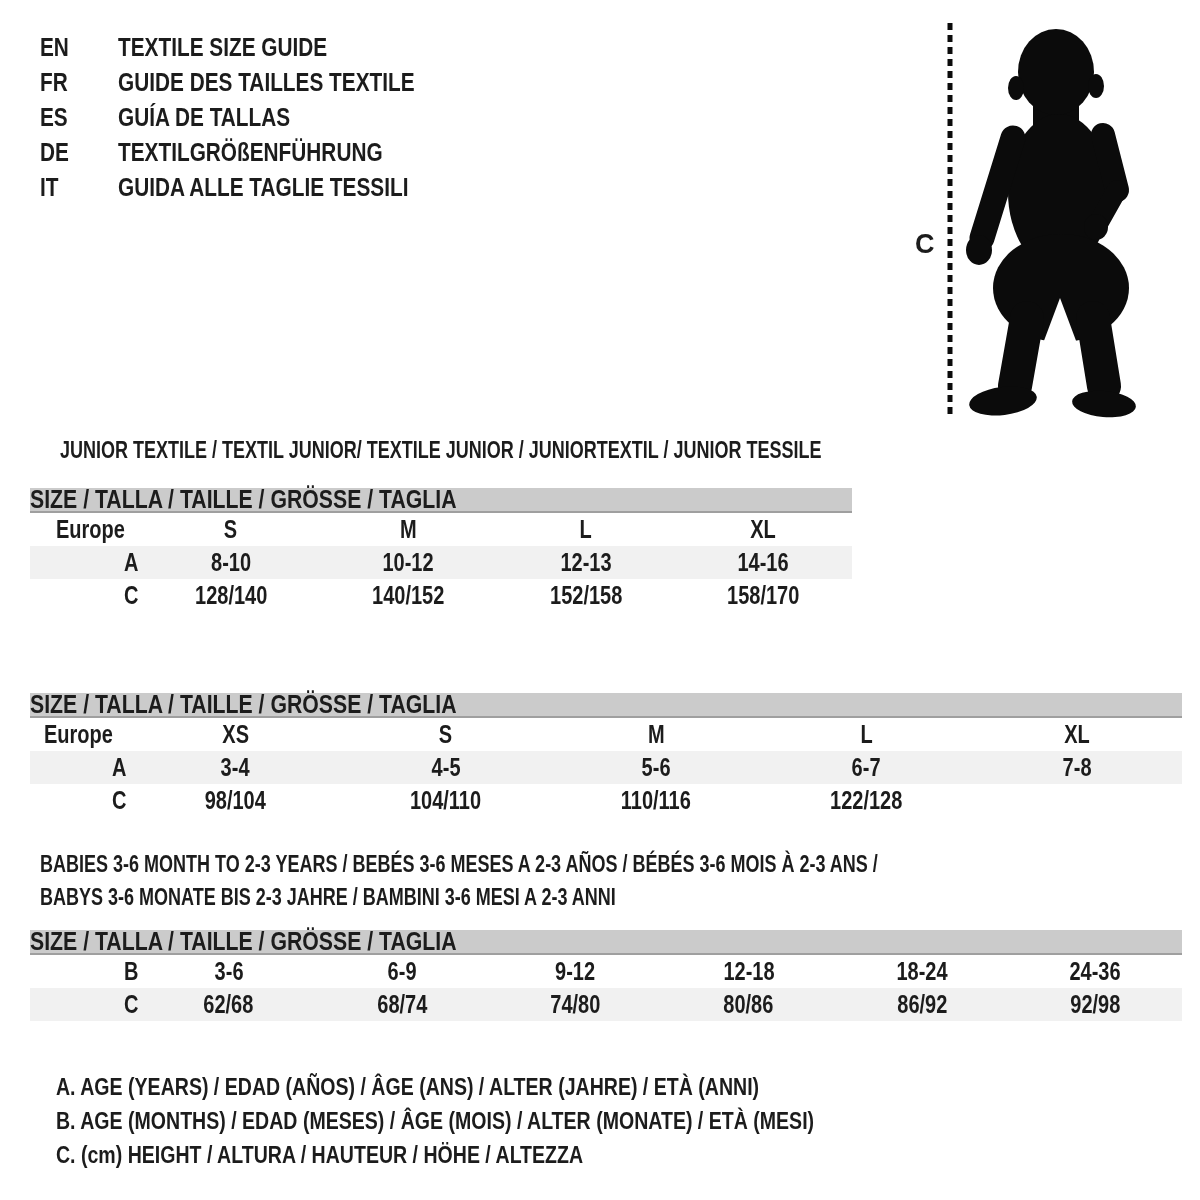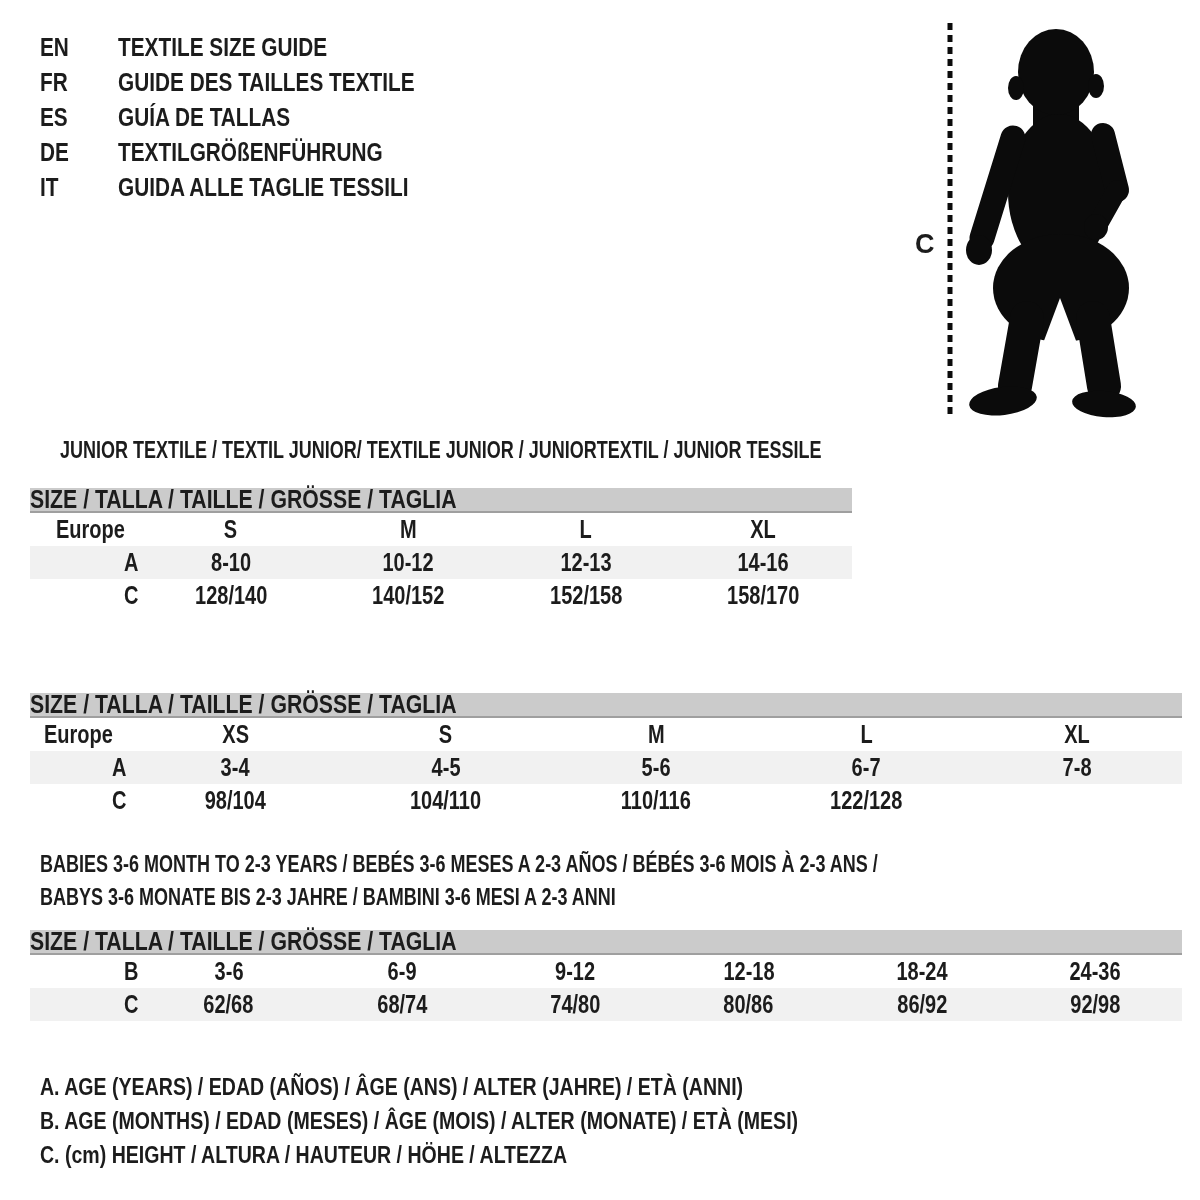--- a/index.html
+++ b/index.html
@@ -47,21 +47,21 @@
   .trow { display:grid; height:33px; line-height:33px; font-size:25px; }
   .trow.alt { background: var(--row-alt-bg, #f1f1f1); }
   .t-junior   .trow { grid-template-columns:112px repeat(4,1fr); }
   .t-children .trow { grid-template-columns:100px repeat(5,1fr); }
   .t-babies   .trow { grid-template-columns:112px repeat(6,1fr); }
   .rowlabel { text-align:right; padding-left:9px; }
   .rowlabel .cellspan { transform-origin:0 50%; }
   .cell { text-align:center; }
 
   
-  .legend { position:absolute; left:40px; top:1070px; }
+  .legend { position:absolute; left:56px; top:1070px; }
   .legend-line { height:34px; line-height:34px; font-size:23px; }
 </style>
 </head>
 <body>
 
 <div class="page">
 
   <div class="lang-block">
     <div class="lang-row">
       <span class="lang-code"><span class="squeeze sx80">EN</span></span>

